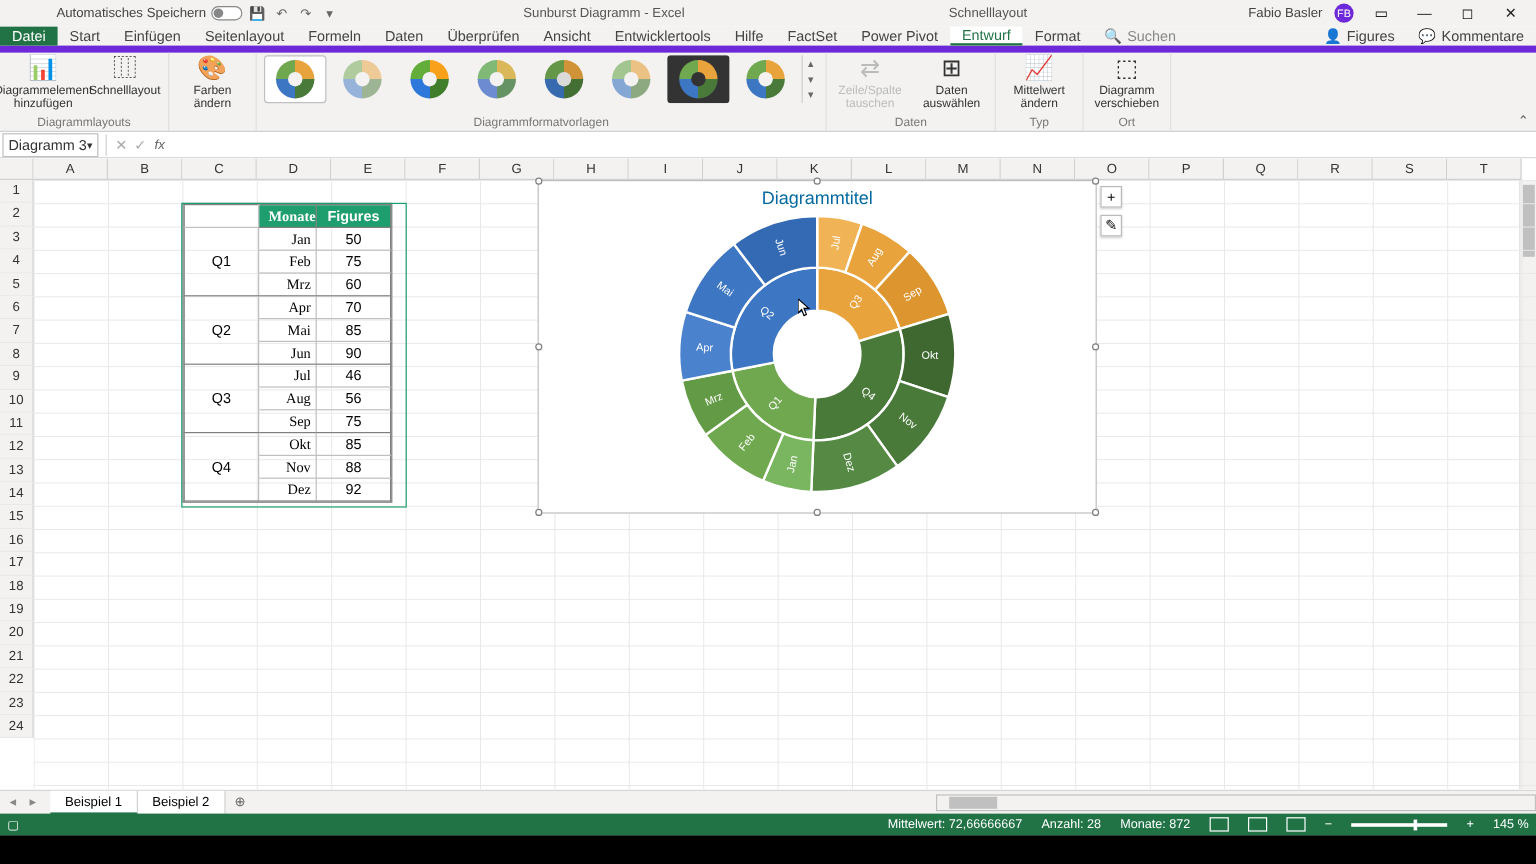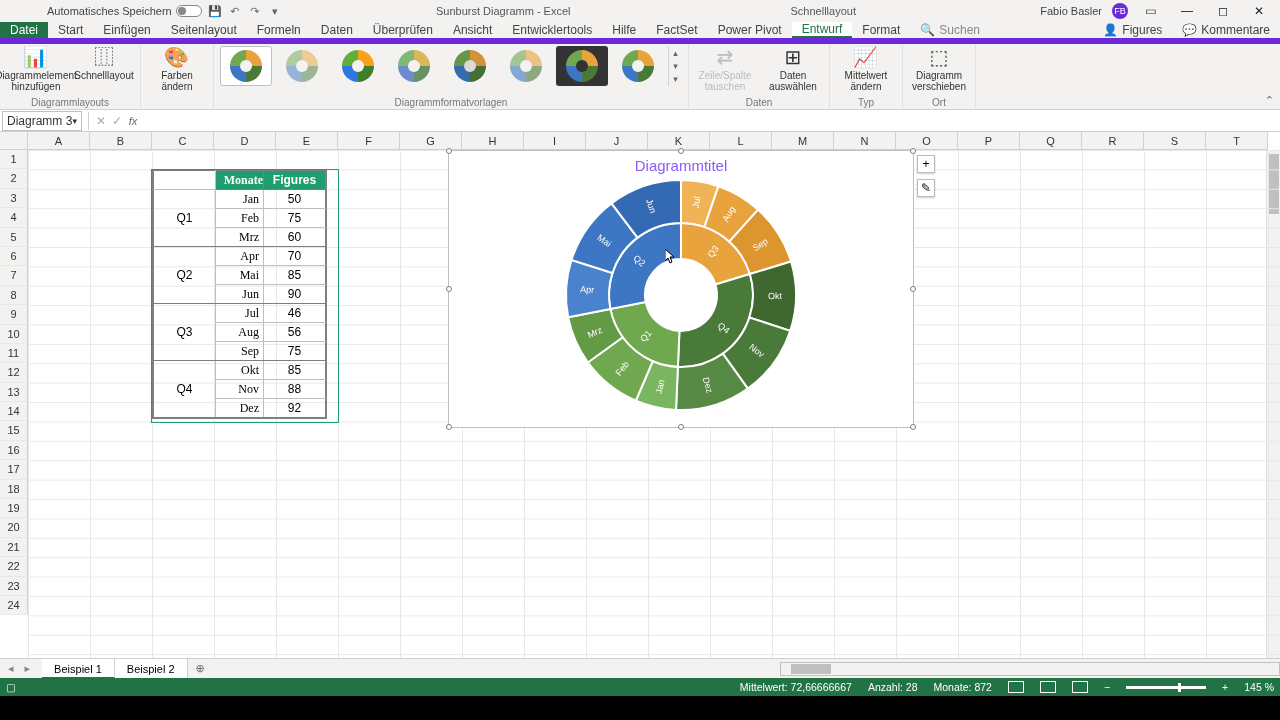--- a/index.html
+++ b/index.html
@@ -72,21 +72,21 @@
   .data-table td { border:1px solid #bfbfbf; height:19px; padding:0 4px; }
   .col-q { width:62px; text-align:center; }
   .col-m { width:48px; text-align:right;font-family:Liberation Serif, serif; }
   .col-f { width:62px; text-align:center; }
   .row-bottom td { border-bottom:1px solid #7f7f7f; }
   .sel-range { position:absolute; left:123px; top:19px; width:188px; height:254px; border:1px solid #1e9e6e; pointer-events:none; }
 
   
   .chart-box { position:absolute; left:420px; top:0px; width:466px; height:278px; border:1px solid #bfbfbf; background:#fff; }
   .chart-handle { position:absolute; width:6px; height:6px; background:#fff; border:1px solid #7f7f7f; border-radius:50%; margin:-3px; }
-  .chart-title { text-align:center; font-size:15px; color:#8b5cf6; padding-top:6px; }
+  .chart-title { text-align:center; font-size:15px; color:#0369a1; padding-top:6px; }
   .chart-svg { position:absolute; left:50%; top:52%; transform:translate(-50%,-50%); }
   .chart-side-btn { position:absolute; right:-22px; width:18px; height:18px; border:1px solid #bbb; background:#fff; display:flex; align-items:center; justify-content:center; font-size:12px; box-shadow:0 1px 2px rgba(0,0,0,0.2); }
   .cursor { position:absolute; width:12px; height:16px; pointer-events:none; }
 
   
   .sheet-bar { height:20px; border-top:1px solid #d0d0d0; display:flex; align-items:center; font-size:11px; background:#f3f2f1; }
   .sheet-nav { padding:0 8px; color:#888; letter-spacing:4px; }
   .sheet-tab { padding:0 12px; height:20px; line-height:20px; border-right:1px solid #d0d0d0; background:#fff; }
   .sheet-tab.active { border-bottom:2px solid #217346; }
   .sheet-add { padding:0 8px; color:#666; }

